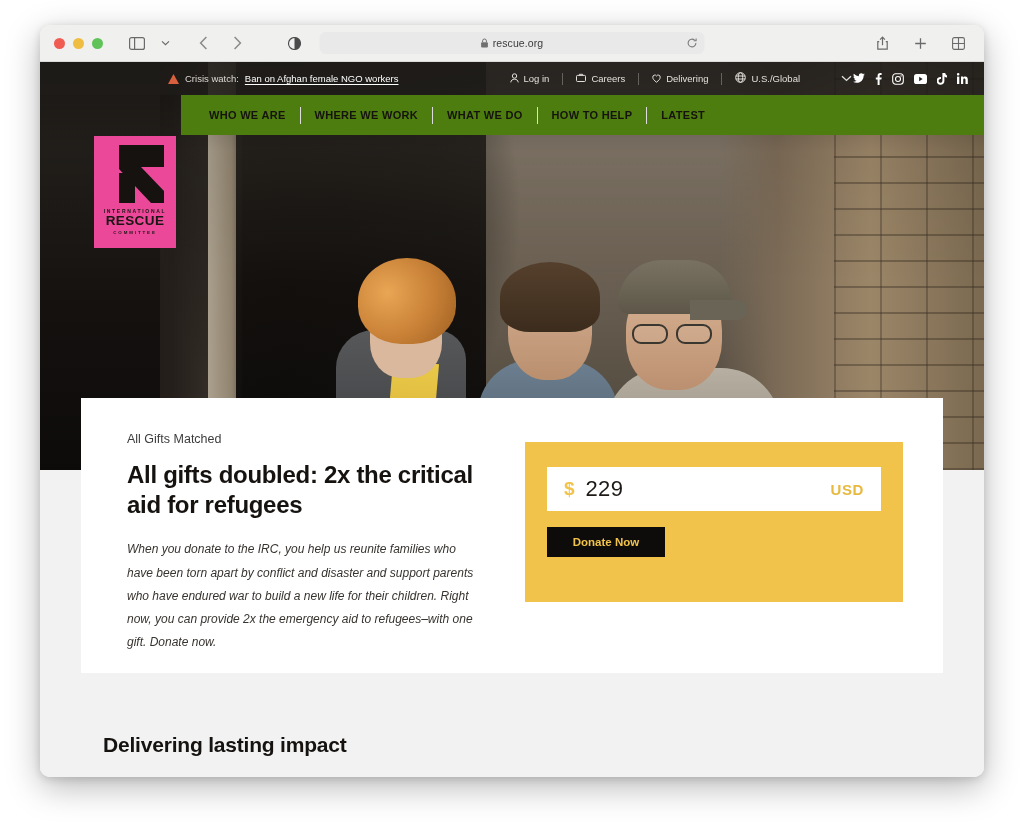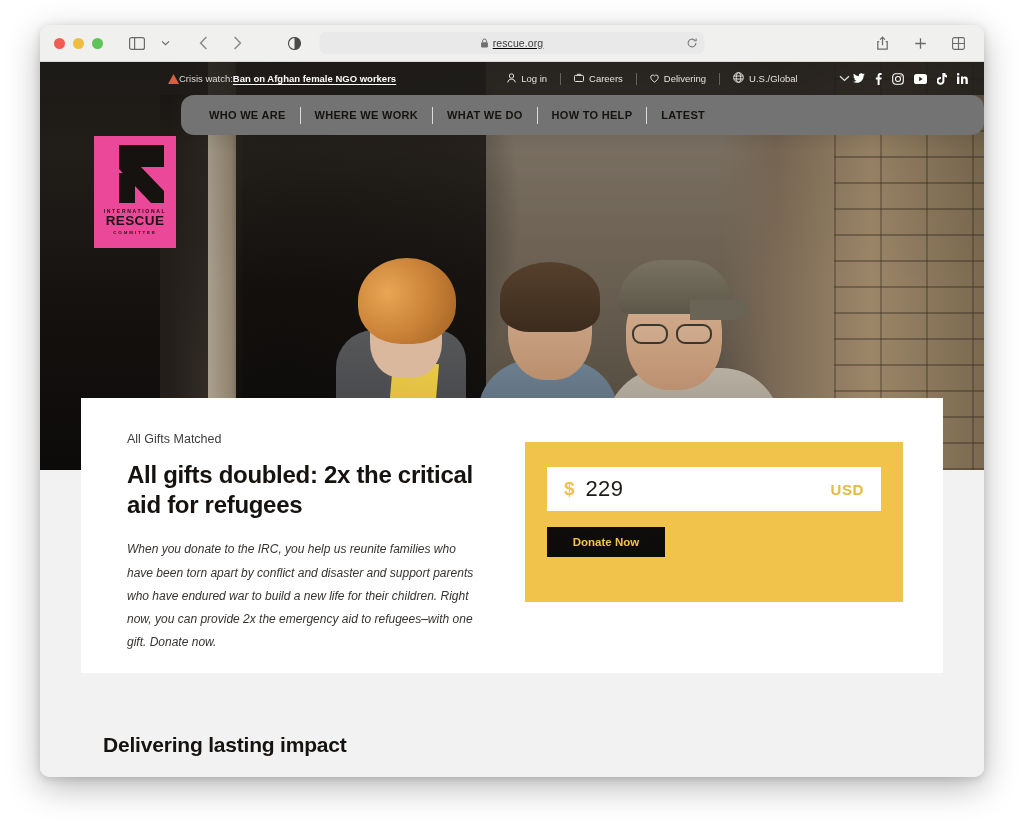--- a/index.html
+++ b/index.html
@@ -41,21 +41,20 @@
     display: flex; align-items: center; justify-content: center;
     color: #6a6a6a;
   }
   .tb-btn svg { display: block; }
   .nav-arrows { display: flex; align-items: center; gap: 10px; margin-left: 14px; }
   .nav-arrows .tb-btn { color: #8a8a8a; }
 
   .url-wrap {
     position: absolute; left: 50%; transform: translateX(-50%);
     width: 385px;
-    text-decoration: underline;
   }
   .urlbar {
     height: 22px;
     background: #e9e9e9;
     border-radius: 6px;
     display: flex; align-items: center; justify-content: center;
     position: relative;
   }
   .urlbar .lock { margin-right: 4px; color: #707070; display: flex; }
   .url-text {
@@ -190,27 +189,27 @@
 
   
   .utility {
     position: absolute; left: 0; top: 0; width: 944px; height: 33px;
     background: rgba(30,28,26,.82);
     display: flex; align-items: center;
     color: #e8e6e3;
     z-index: 5;
   }
   .crisis {
-    display: flex; align-items: center; gap: 0;
+    display: flex; align-items: center; gap: 6px;
     margin-left: 128px; font-size: 9.5px;
   }
   .crisis .warn { color: #d9603c; display: flex; }
   .crisis-label { color: #ddd9d4; }
   .crisis-link {
-    color: #ffffff; font-weight: bold; text-decoration: underline;
+    color: #ffffff; font-weight: normal; text-decoration: underline;
     text-underline-offset: 2px;
   }
   .util-center {
     display: flex; align-items: center; gap: 0;
     margin-left: 98px; font-size: 9.5px;
   }
   .util-item {
     display: flex; align-items: center; gap: 5px;
     color: #e3e0dc; padding: 0 13px;
   }
@@ -220,24 +219,23 @@
     position: absolute; right: 16px;
     display: flex; align-items: center; gap: 10px;
     color: #fff;
   }
   .socials span { display: flex; }
 
   
   .navbar {
     position: absolute; left: 141px; top: 33px;
     width: 803px; height: 40px;
-    background: #737373;
+    background: #4d7c0f;
     display: flex; align-items: center;
     z-index: 6;
-    border-radius: 13px;
   }
   .nav-items { display: flex; align-items: center; margin-left: 14px; }
   .nav-link {
     font-size: 11px; font-weight: bold; color: #16130f;
     letter-spacing: .3px; padding: 0 14px;
     white-space: nowrap;
   }
   .nav-div { width: 1px; height: 17px; background: #dcdcdc; }
   .nav-right {
     position: absolute; right: 0; top: 0; height: 40px;

